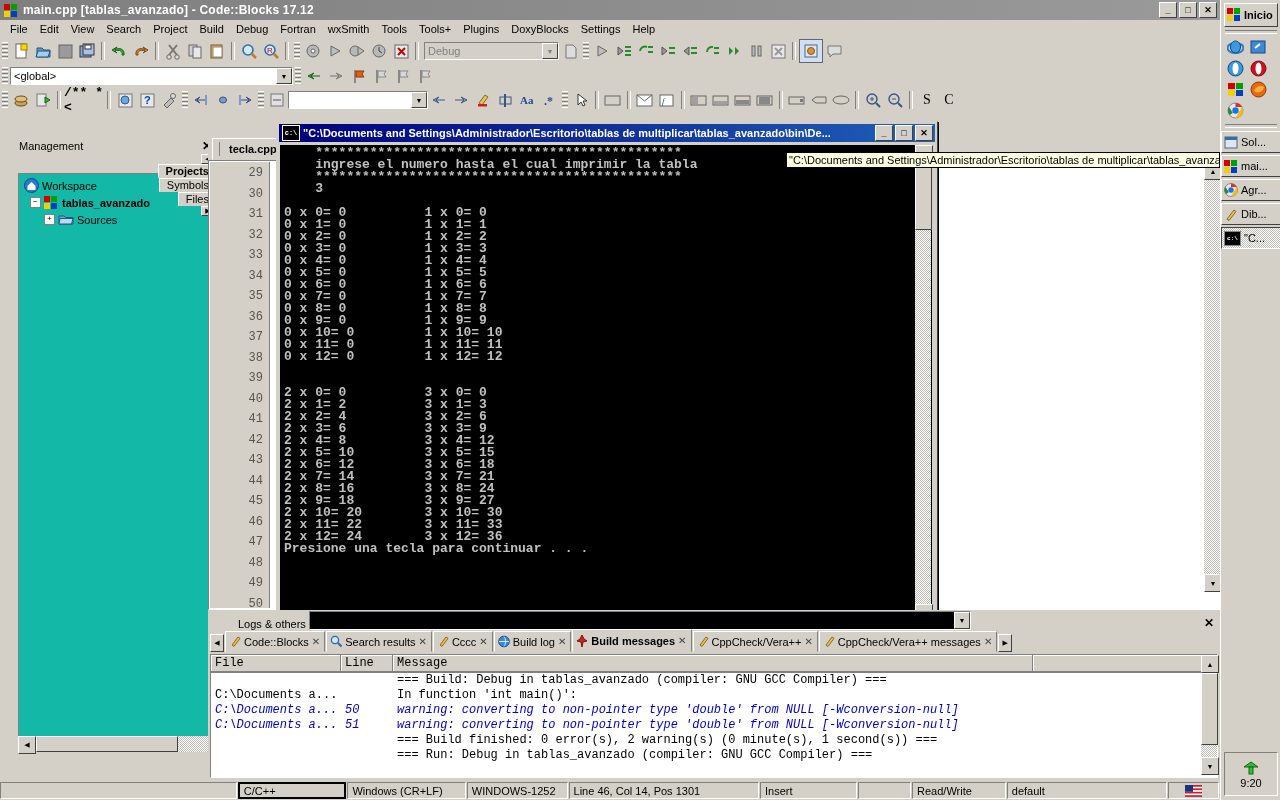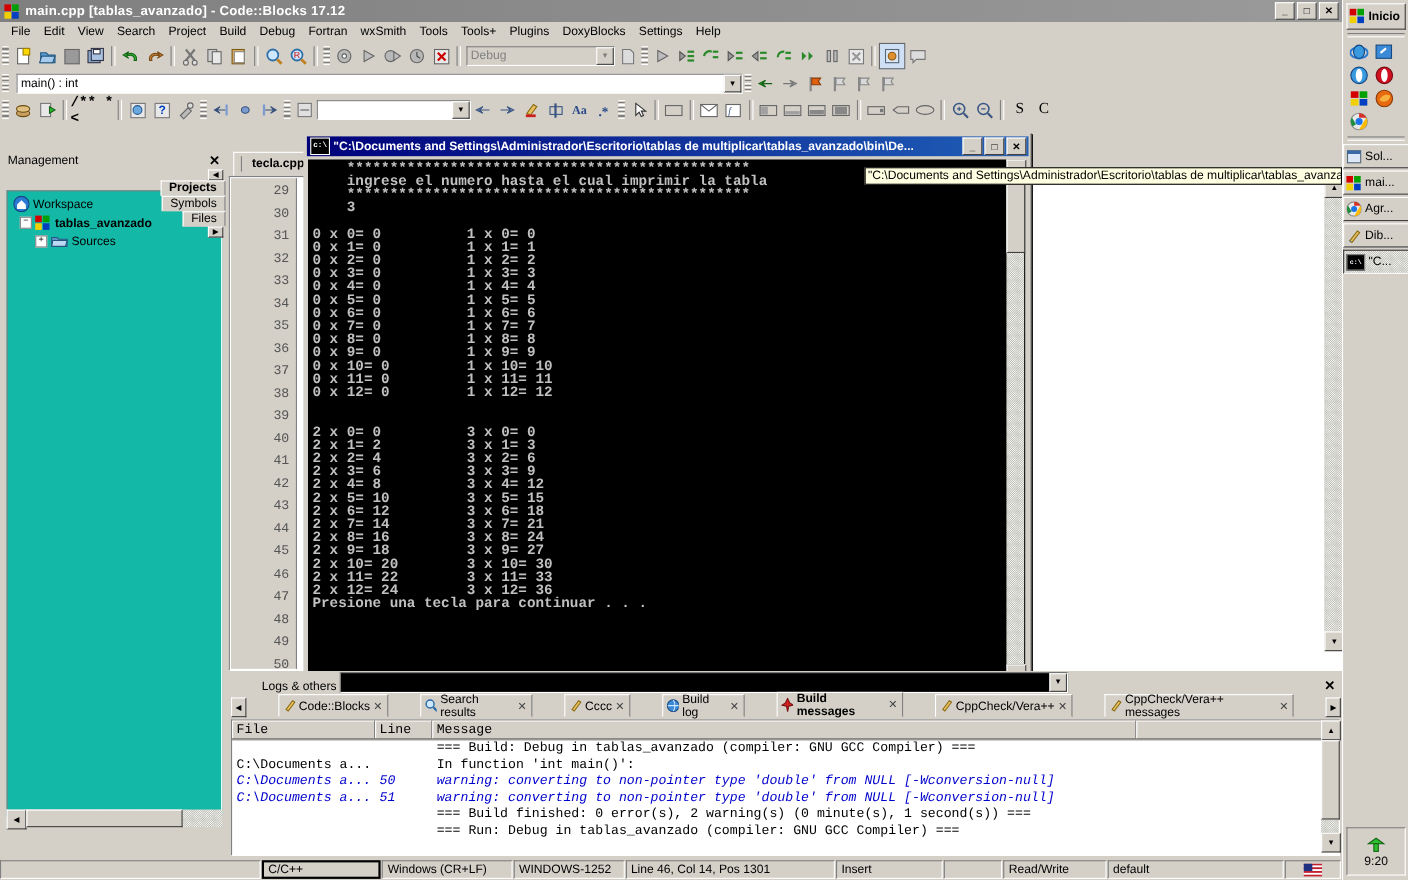--- a/index.html
+++ b/index.html
@@ -32,21 +32,21 @@
   .tbi{width:22px;height:22px;display:flex;align-items:center;justify-content:center;
        position:relative;}
   .tbi svg{display:block;}
   .combo{height:16px;background:#fff;border:1px solid;border-color:#808080 #fff #fff #808080;
     display:flex;align-items:center;font-size:11px;padding-left:3px;color:#000;}
   .combo.dis{background:#d4d0c8;color:#808080;}
   .combo .arrow{margin-left:auto;width:14px;height:14px;background:#d4d0c8;
     border:1px solid;border-color:#fff #404040 #404040 #fff;display:flex;
     align-items:center;justify-content:center;font-size:7px;}
   
-  #mgmt{left:4px;top:138px;width:200px;height:642px;background:#d4d0c8;}
+  #mgmt{left:16px;top:138px;width:200px;height:642px;background:#d4d0c8;}
   #mgmt-title{height:16px;display:flex;align-items:center;font-size:11px;padding-left:3px;}
   #mgmt-title .x{margin-left:auto;margin-right:4px;font-weight:bold;font-size:12px;}
   .tabstrip{display:flex;align-items:flex-end;height:19px;padding-left:2px;flex-direction:column;}
   .tabarrow{width:12px;height:16px;background:#d4d0c8;border:1px solid;
     border-color:#fff #404040 #404040 #fff;display:flex;align-items:center;
     justify-content:center;font-size:7px;margin-right:1px;}
   .tab{height:17px;padding:0 7px;background:#d4d0c8;border:1px solid;
     border-color:#fff #808080 #d4d0c8 #fff;display:flex;align-items:center;
     font-size:11px;margin-right:-1px;}
   .tab.sel{font-weight:bold;height:19px;background:#d4d0c8;border-bottom-color:#d4d0c8;}
@@ -99,21 +99,21 @@
     font-family:"Liberation Mono",monospace;font-size:13px;font-weight:bold;line-height:12px;
     white-space:pre;letter-spacing:0px;}
   
   #tooltip{left:786px;top:152px;height:16px;background:#ffffe1;border:1px solid #000;
     font-size:11px;padding:0 2px;display:flex;align-items:center;white-space:nowrap;
     overflow:hidden;width:434px;box-sizing:border-box;z-index:40;}
   
   #logs{left:208px;top:610px;width:1012px;height:170px;background:#d4d0c8;}
   #logs-head{height:20px;display:flex;align-items:flex-end;margin-left:27px;}
   #logs-head .lbl{font-size:11px;padding:0 3px;}
-  #logs-tabs{height:22px;display:flex;align-items:flex-end;padding-left:2px;gap:28px;}
+  #logs-tabs{height:22px;display:flex;align-items:flex-end;padding-left:2px;}
   .ltab{height:19px;padding:0 4px 0 3px;background:#d4d0c8;border:1px solid;
     border-color:#fff #808080 #d4d0c8 #fff;display:flex;align-items:center;gap:3px;
     font-size:11px;margin-right:1px;}
   .ltab.sel{font-weight:bold;height:21px;}
   .ltab .x{font-size:10px;color:#444;font-weight:normal;}
   #logs-grid{position:absolute;left:2px;top:44px;width:1006px;height:122px;background:#fff;
     border:1px solid;border-color:#808080 #fff #fff #808080;}
   #grid-head{height:17px;background:#d4d0c8;display:flex;border-bottom:1px solid #808080;}
   .gh{border-right:1px solid #808080;border-bottom:1px solid #808080;
     background:#d4d0c8;font-family:"Liberation Mono",monospace;font-size:12px;
@@ -366,22 +366,22 @@
     </div>
   <div class="tbi">
       <svg width="17" height="17">
         <path d="M2 3h13v8H7l-3 3v-3H2z" fill="#dcdcdc" stroke="#777"></path>
       </svg>
     </div>
 </div>
 
 <div class="abs tbrow" style="left:0;top:64px;width:1220px;height:24px;">
   <div class="grip"></div>
-  <div class="combo" style="width:655px;margin-left:5px;">
-    <span>main() : int</span>
+  <div class="combo" style="width:278px;">
+    <span>&lt;global&gt;</span>
     <span class="arrow">▼</span>
   </div>
   <div class="grip"></div>
   <div class="tbi">
       <svg width="17" height="17">
         <path d="M14 8H5l3-3-6 3 6 3-3-3" fill="#2db82d" stroke="#156315"></path>
       </svg>
     </div>
   <div class="tbi">
       <svg width="17" height="17">

